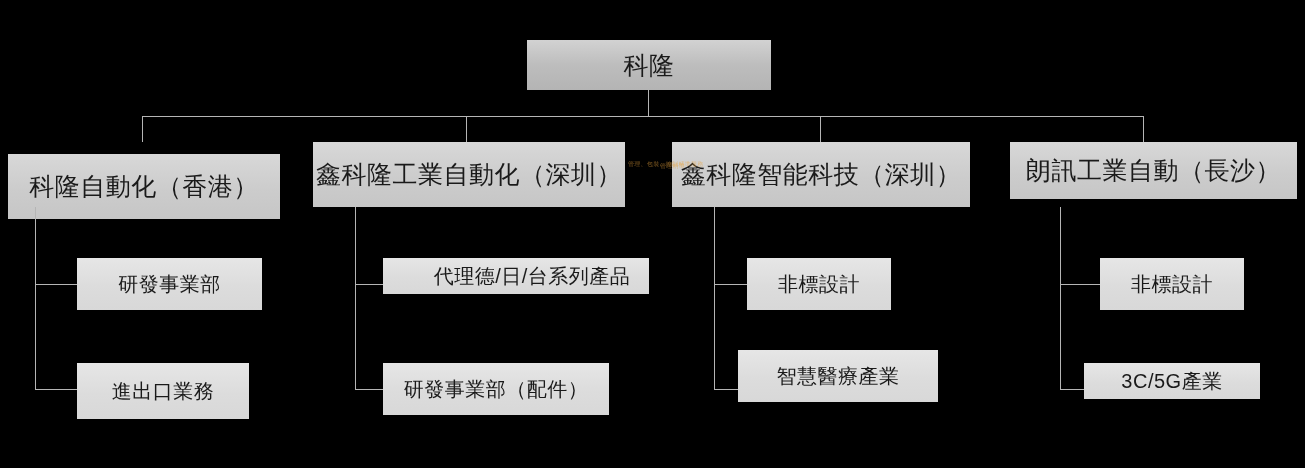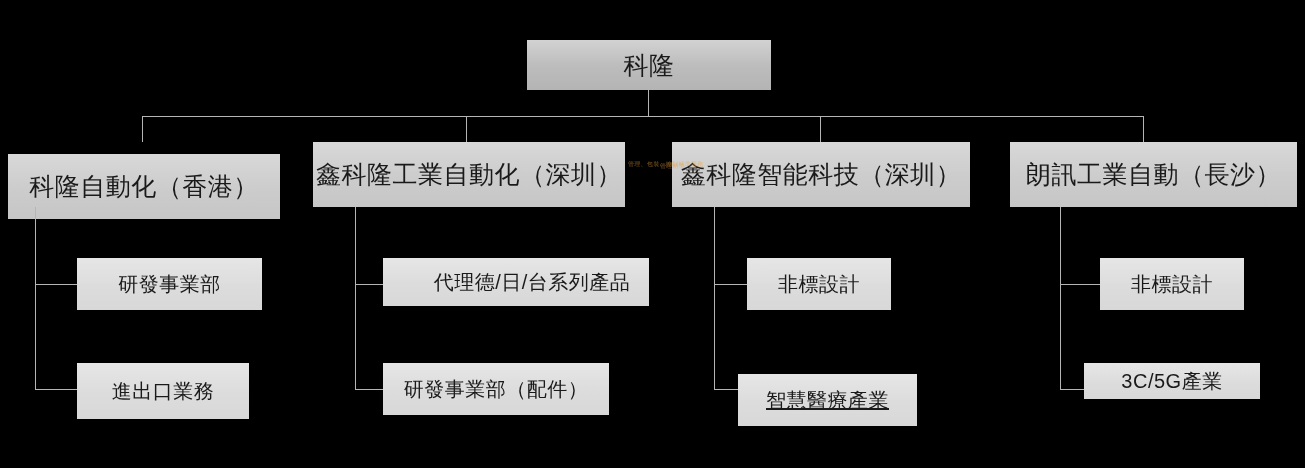--- a/index.html
+++ b/index.html
@@ -96,42 +96,42 @@
     <span>進出口業務</span>
   </div>
 
   <div class="node node-branch" style="left:313px; top:142px; width:312px; height:65px;">
     <span>鑫科隆工業自動化（深圳）</span>
   </div>
   <div class="line line-v" style="left:355px; top:207px; height:182px;"></div>
   <div class="line line-h" style="left:355px; top:284px; width:28px;"></div>
   <div class="line line-h" style="left:355px; top:389px; width:28px;"></div>
 
-  <div class="node node-leaf" style="left:383px; top:258px; width:266px; height:48px;padding-left:32px;">
+  <div class="node node-leaf" style="left:383px; top:258px; width:266px; height:36px;padding-left:32px;">
     <span>代理德/日/台系列產品</span>
   </div>
   <div class="node node-leaf" style="left:383px; top:363px; width:226px; height:52px;">
     <span>研發事業部（配件）</span>
   </div>
 
   <div class="node node-branch" style="left:672px; top:142px; width:298px; height:65px;">
     <span>鑫科隆智能科技（深圳）</span>
   </div>
   <div class="line line-v" style="left:714px; top:207px; height:182px;"></div>
   <div class="line line-h" style="left:714px; top:284px; width:33px;"></div>
   <div class="line line-h" style="left:714px; top:389px; width:24px;"></div>
 
   <div class="node node-leaf" style="left:747px; top:258px; width:144px; height:52px;">
     <span>非標設計</span>
   </div>
-  <div class="node node-leaf" style="left:738px; top:374px; width:179px; height:52px;text-decoration:underline;">
+  <div class="node node-leaf" style="left:738px; top:350px; width:200px; height:52px;">
     <span>智慧醫療產業</span>
   </div>
 
-  <div class="node node-branch" style="left:1010px; top:142px; width:287px; height:65px;">
+  <div class="node node-branch" style="left:1010px; top:142px; width:287px; height:57px;">
     <span>朗訊工業自動（長沙）</span>
   </div>
   <div class="line line-v" style="left:1060px; top:207px; height:182px;"></div>
   <div class="line line-h" style="left:1060px; top:284px; width:40px;"></div>
   <div class="line line-h" style="left:1060px; top:389px; width:24px;"></div>
 
   <div class="node node-leaf" style="left:1100px; top:258px; width:144px; height:52px;">
     <span>非標設計</span>
   </div>
   <div class="node node-leaf" style="left:1084px; top:363px; width:176px; height:36px;">

